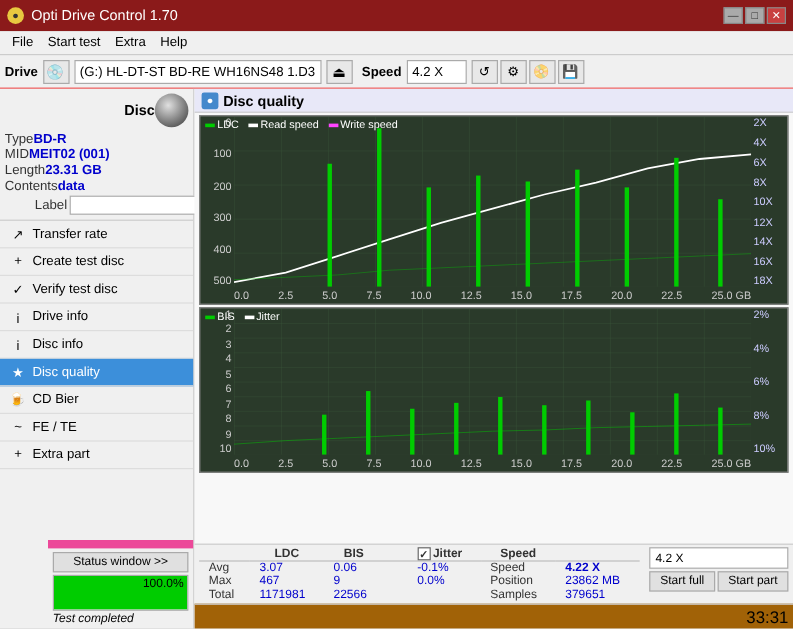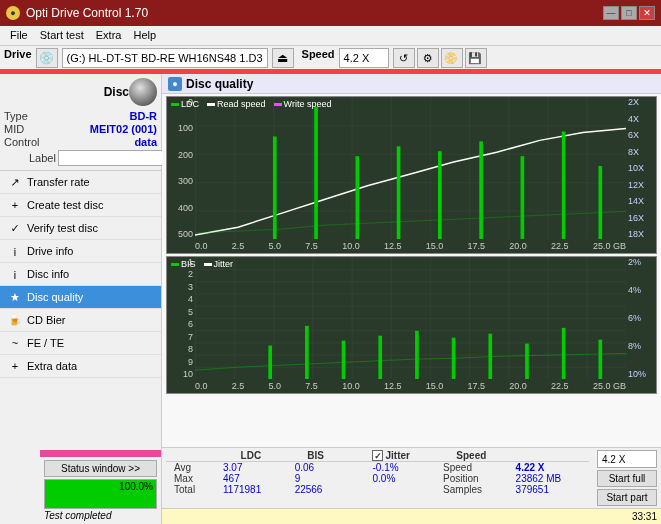--- a/index.html
+++ b/index.html
@@ -61,23 +61,24 @@
     .menu-item {
       padding: 1px 6px;
       font-size: 11px;
       cursor: pointer;
     }
 
     
     .drive-toolbar {
       background: #f0f0f0;
       display: flex;
+      align-items: center;
       padding: 2px 4px;
       height: 28px;
-      border-bottom: 5px solid #ef4444;
+      border-bottom: 1px solid #ef4444;
       gap: 4px;
     }
     .drive-label { font-weight: bold; font-size: 11px; }
     .drive-dropdown {
       background: white;
       border: 1px solid #aaa;
       padding: 1px 4px;
       font-size: 11px;
       height: 20px;
       display: flex; align-items: center;
@@ -140,21 +141,20 @@
     }
     .disc-title { font-weight: bold; font-size: 12px; }
     .disc-icon {
       width: 28px; height: 28px;
       background: radial-gradient(circle at 40% 35%, #e0e0e0, #888, #333);
       border-radius: 50%;
       position: relative;
     }
     .disc-info-row {
       display: flex;
-      justify-content: space-between;
       margin-bottom: 1px;
     }
     .disc-info-label { color: #333; }
     .disc-info-value { color: #0000cc; font-weight: bold; }
     .disc-label-row {
       display: flex;
       align-items: center;
       gap: 2px;
       margin-top: 2px;
       margin-left: 25px;
@@ -385,21 +385,21 @@
     }
     .jitter-checkbox {
       width: 11px; height: 11px;
       border: 1px solid #666;
       background: white;
       display: flex; align-items: center; justify-content: center;
       font-size: 9px;
     }
     .action-buttons {
       display: flex;
-      flex-direction: column;
+      flex-direction: row;
       gap: 2px;
     }
     .action-btn {
       background: #e0e0e0;
       border: 1px solid #aaa;
       padding: 2px 8px;
       font-size: 10px;
       cursor: pointer;
       white-space: nowrap;
     }
@@ -460,21 +460,25 @@
       </div>
       <div class="disc-info-row">
         <span class="disc-info-label">Type</span>
         <span class="disc-info-value">BD-R</span>
       </div>
       <div class="disc-info-row">
         <span class="disc-info-label">MID</span>
         <span class="disc-info-value">MEIT02 (001)</span>
       </div>
       <div class="disc-info-row">
-        <span class="disc-info-label">Control</span>
+        <span class="disc-info-label">Length</span>
+        <span class="disc-info-value">23.31 GB</span>
+      </div>
+      <div class="disc-info-row">
+        <span class="disc-info-label">Contents</span>
         <span class="disc-info-value">data</span>
       </div>
       <div class="disc-label-row">
         <span class="disc-info-label">Label</span>
         <input class="disc-label-input" type="text" value="" style="">
         <div class="disc-label-btn">🔒</div>
       </div>
     </div>
 
     <div class="nav-items">
@@ -505,21 +509,21 @@
       <div class="nav-item">
         <span class="nav-item-icon">🍺</span>
         <span>CD Bier</span>
       </div>
       <div class="nav-item">
         <span class="nav-item-icon">~</span>
         <span>FE / TE</span>
       </div>
       <div class="nav-item">
         <span class="nav-item-icon">+</span>
-        <span>Extra data</span>
+        <span>Extra part</span>
       </div>
     </div>
 
     <div class="status-bar">
       <div class="status-btn">Status window &gt;&gt;</div>
       <div class="progress-bar-container">
         <div class="progress-bar-fill" style="width:100%"></div>
         <span class="progress-text">100.0%</span>
       </div>
       <div class="status-text">Test completed</div>
@@ -733,17 +737,17 @@
 
       <div style="display:flex;flex-direction:column;gap:2px;margin-left:4px;">
         <div class="drive-dropdown" style="min-width:60px;height:18px;font-size:10px;">4.2 X</div>
         <div class="action-buttons">
           <button class="action-btn">Start full</button>
           <button class="action-btn">Start part</button>
         </div>
       </div>
     </div>
 
-    <div style="background:#fef9c3;border-top:1px solid #ccc;padding:2px 4px;display:flex;justify-content:flex-end;font-size:10px;">
+    <div style="background:#a16207;border-top:1px solid #ccc;padding:2px 4px;display:flex;justify-content:flex-end;font-size:14px;">
       <span>33:31</span>
     </div>
   </div>
 </div>
 
 </body></html>

